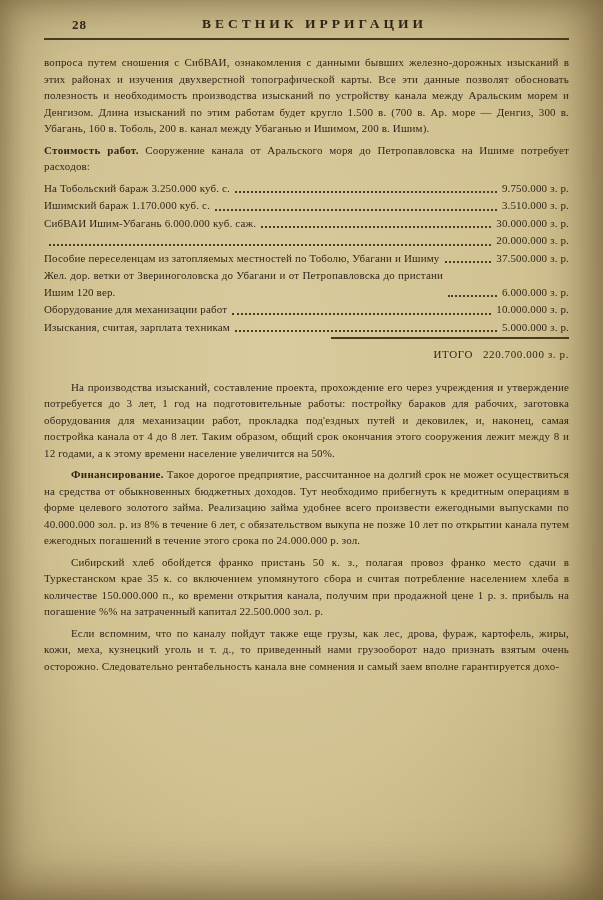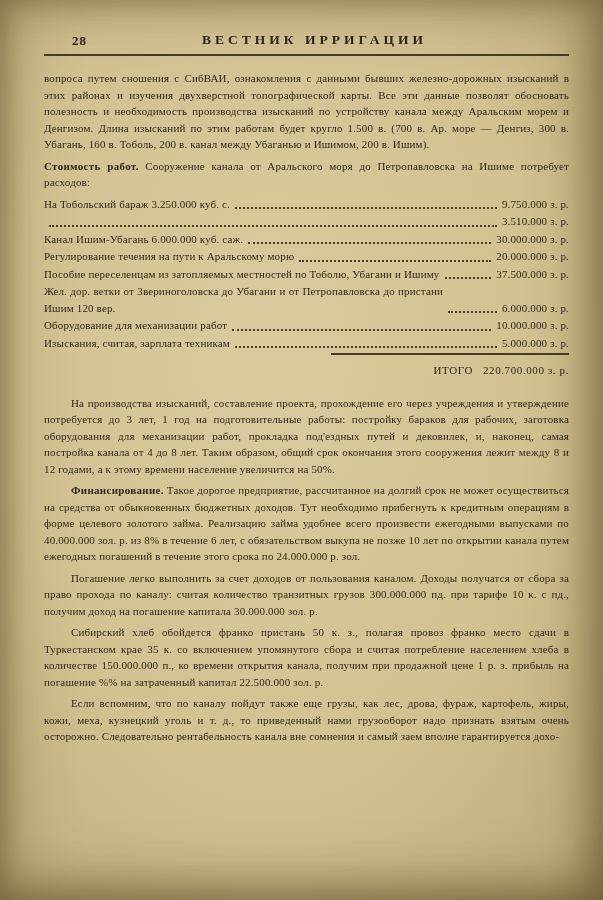--- a/index.html
+++ b/index.html
@@ -14,21 +14,21 @@
     width:603px;height:900px;
     background:radial-gradient(ellipse at 45% 40%, #dccf a,#d9cb9e 0%, #d2c292 55%, #c0ae7d 90%, #ac9a6a 100%);
     background:radial-gradient(ellipse at 45% 40%, #d9cb9e 0%, #d2c292 55%, #c0ae7d 90%, #ac9a6a 100%);
     box-shadow:
       inset 0 0 70px rgba(92,72,38,.38),
       inset -14px 0 36px rgba(92,72,38,.30),
       inset 0 -16px 40px rgba(92,72,38,.28),
       inset 6px 0 18px rgba(92,72,38,.18);
     color:#30271a;
     box-sizing:border-box;
-    padding:30px 34px 10px 44px;
+    padding:14px 34px 10px 44px;
   }
   header{
     position:relative;
     height:22px;
     margin-bottom:2px;
   }
   .pagenum{
     position:absolute;left:28px;top:3px;
     font-size:13px;letter-spacing:1px;font-weight:bold;
   }
@@ -87,30 +87,30 @@
 
     <p><b class="lead">Стоимость работ.</b> <span>Сооружение канала от Аральского моря до Петропавловска на Ишиме потребует расходов:</span></p>
 
     <div class="cost-list">
       <div class="cost-row">
         <span class="cost-label">На Тобольский бараж 3.250.000 куб. с.</span>
         <span class="dots"></span>
         <span class="cost-value">9.750.000 з. р.</span>
       </div>
       <div class="cost-row">
+        <span class="cost-label">Ишимский бараж 1.170.000 куб. с.</span>
         <span class="dots"></span>
         <span class="cost-value">3.510.000 з. р.</span>
       </div>
       <div class="cost-row">
-        <span class="cost-label">Канал Ишим-Убагань 6.000.000 куб. саж.</span>
+        <span class="cost-label">СибВАИ Ишим-Убагань 6.000.000 куб. саж.</span>
         <span class="dots"></span>
         <span class="cost-value">30.000.000 з. р.</span>
       </div>
       <div class="cost-row">
-        <span class="cost-label">Регулирование течения на пути к Аральскому морю</span>
         <span class="dots"></span>
         <span class="cost-value">20.000.000 з. р.</span>
       </div>
       <div class="cost-row">
         <span class="cost-label">Пособие переселенцам из затопляемых местностей по Тоболю, Убагани и Ишиму</span>
         <span class="dots"></span>
         <span class="cost-value">37.500.000 з. р.</span>
       </div>
       <div class="cost-row">
         <span class="cost-label">Жел. дор. ветки от Звериноголовска до Убагани и от Петропавловска до пристани Ишим 120 вер.</span>
@@ -130,20 +130,19 @@
     </div>
 
     <div class="total-block">
       <span class="tl">ИТОГО</span><span>220.700.000 з. р.</span>
     </div>
 
     <p class="ind">На производства изысканий, составление проекта, прохождение его через учреждения и утверждение потребуется до 3 лет, 1 год на подготовительные работы: постройку бараков для рабочих, заготовка оборудования для механизации работ, прокладка под'ездных путей и дековилек, и, наконец, самая постройка канала от 4 до 8 лет. Таким образом, общий срок окончания этого сооружения лежит между 8 и 12 годами, а к этому времени население увеличится на 50%.</p>
 
     <p class="ind"><b class="lead">Финансирование.</b> <span>Такое дорогое предприятие, рассчитанное на долгий срок не может осуществиться на средства от обыкновенных бюджетных доходов. Тут необходимо прибегнуть к кредитным операциям в форме целевого золотого займа. Реализацию займа удобнее всего произвести ежегодными выпусками по 40.000.000 зол. р. из 8% в течение 6 лет, с обязательством выкупа не позже 10 лет по открытии канала путем ежегодных погашений в течение этого срока по 24.000.000 р. зол.</span></p>
 
-    <p class="ind">Погашение легко выполнить за счет доходов от пользования каналом. Доходы получатся от сбора за право прохода по каналу: считая количество транзитных грузов 300.000.000 пд. при тарифе 10 к. с пд., получим доход на погашение капитала 30.000.000 зол. р.</p>
 
     <p class="ind">Сибирский хлеб обойдется франко пристань 50 к. з., полагая провоз франко место сдачи в Туркестанском крае 35 к. со включением упомянутого сбора и считая потребление населением хлеба в количестве 150.000.000 п., ко времени открытия канала, получим при продажной цене 1 р. з. прибыль на погашение %% на затраченный капитал 22.500.000 зол. р.</p>
 
     <p class="ind">Если вспомним, что по каналу пойдут также еще грузы, как лес, дрова, фураж, картофель, жиры, кожи, меха, кузнецкий уголь и т. д., то приведенный нами грузооборот надо признать взятым очень осторожно. Следовательно рентабельность канала вне сомнения и самый заем вполне гарантируется дохо-</p>
 
   </main>
 </div>
 
 </body></html>

